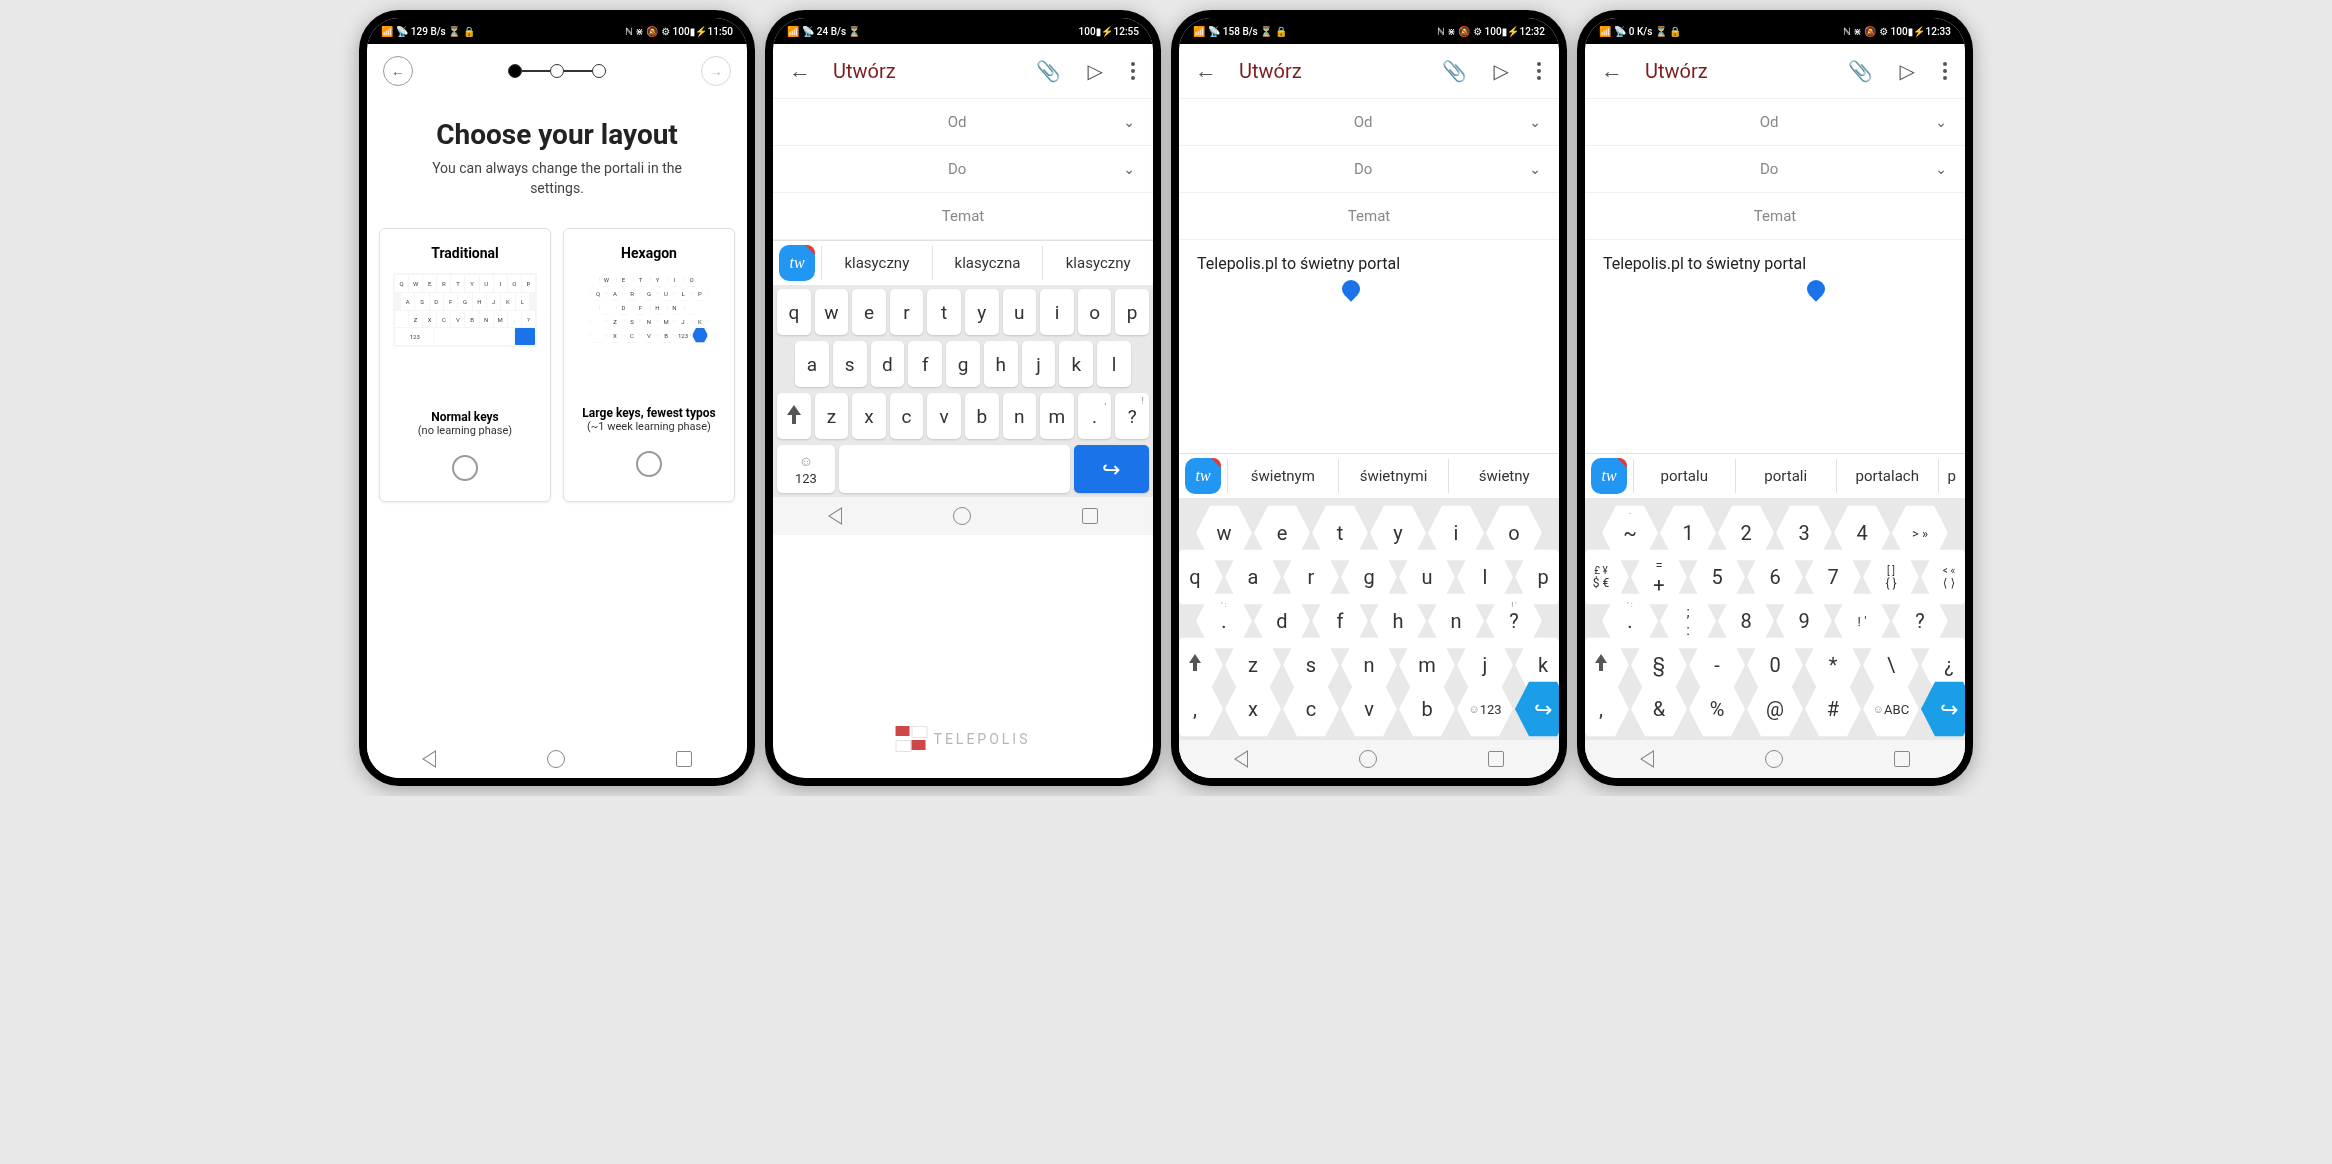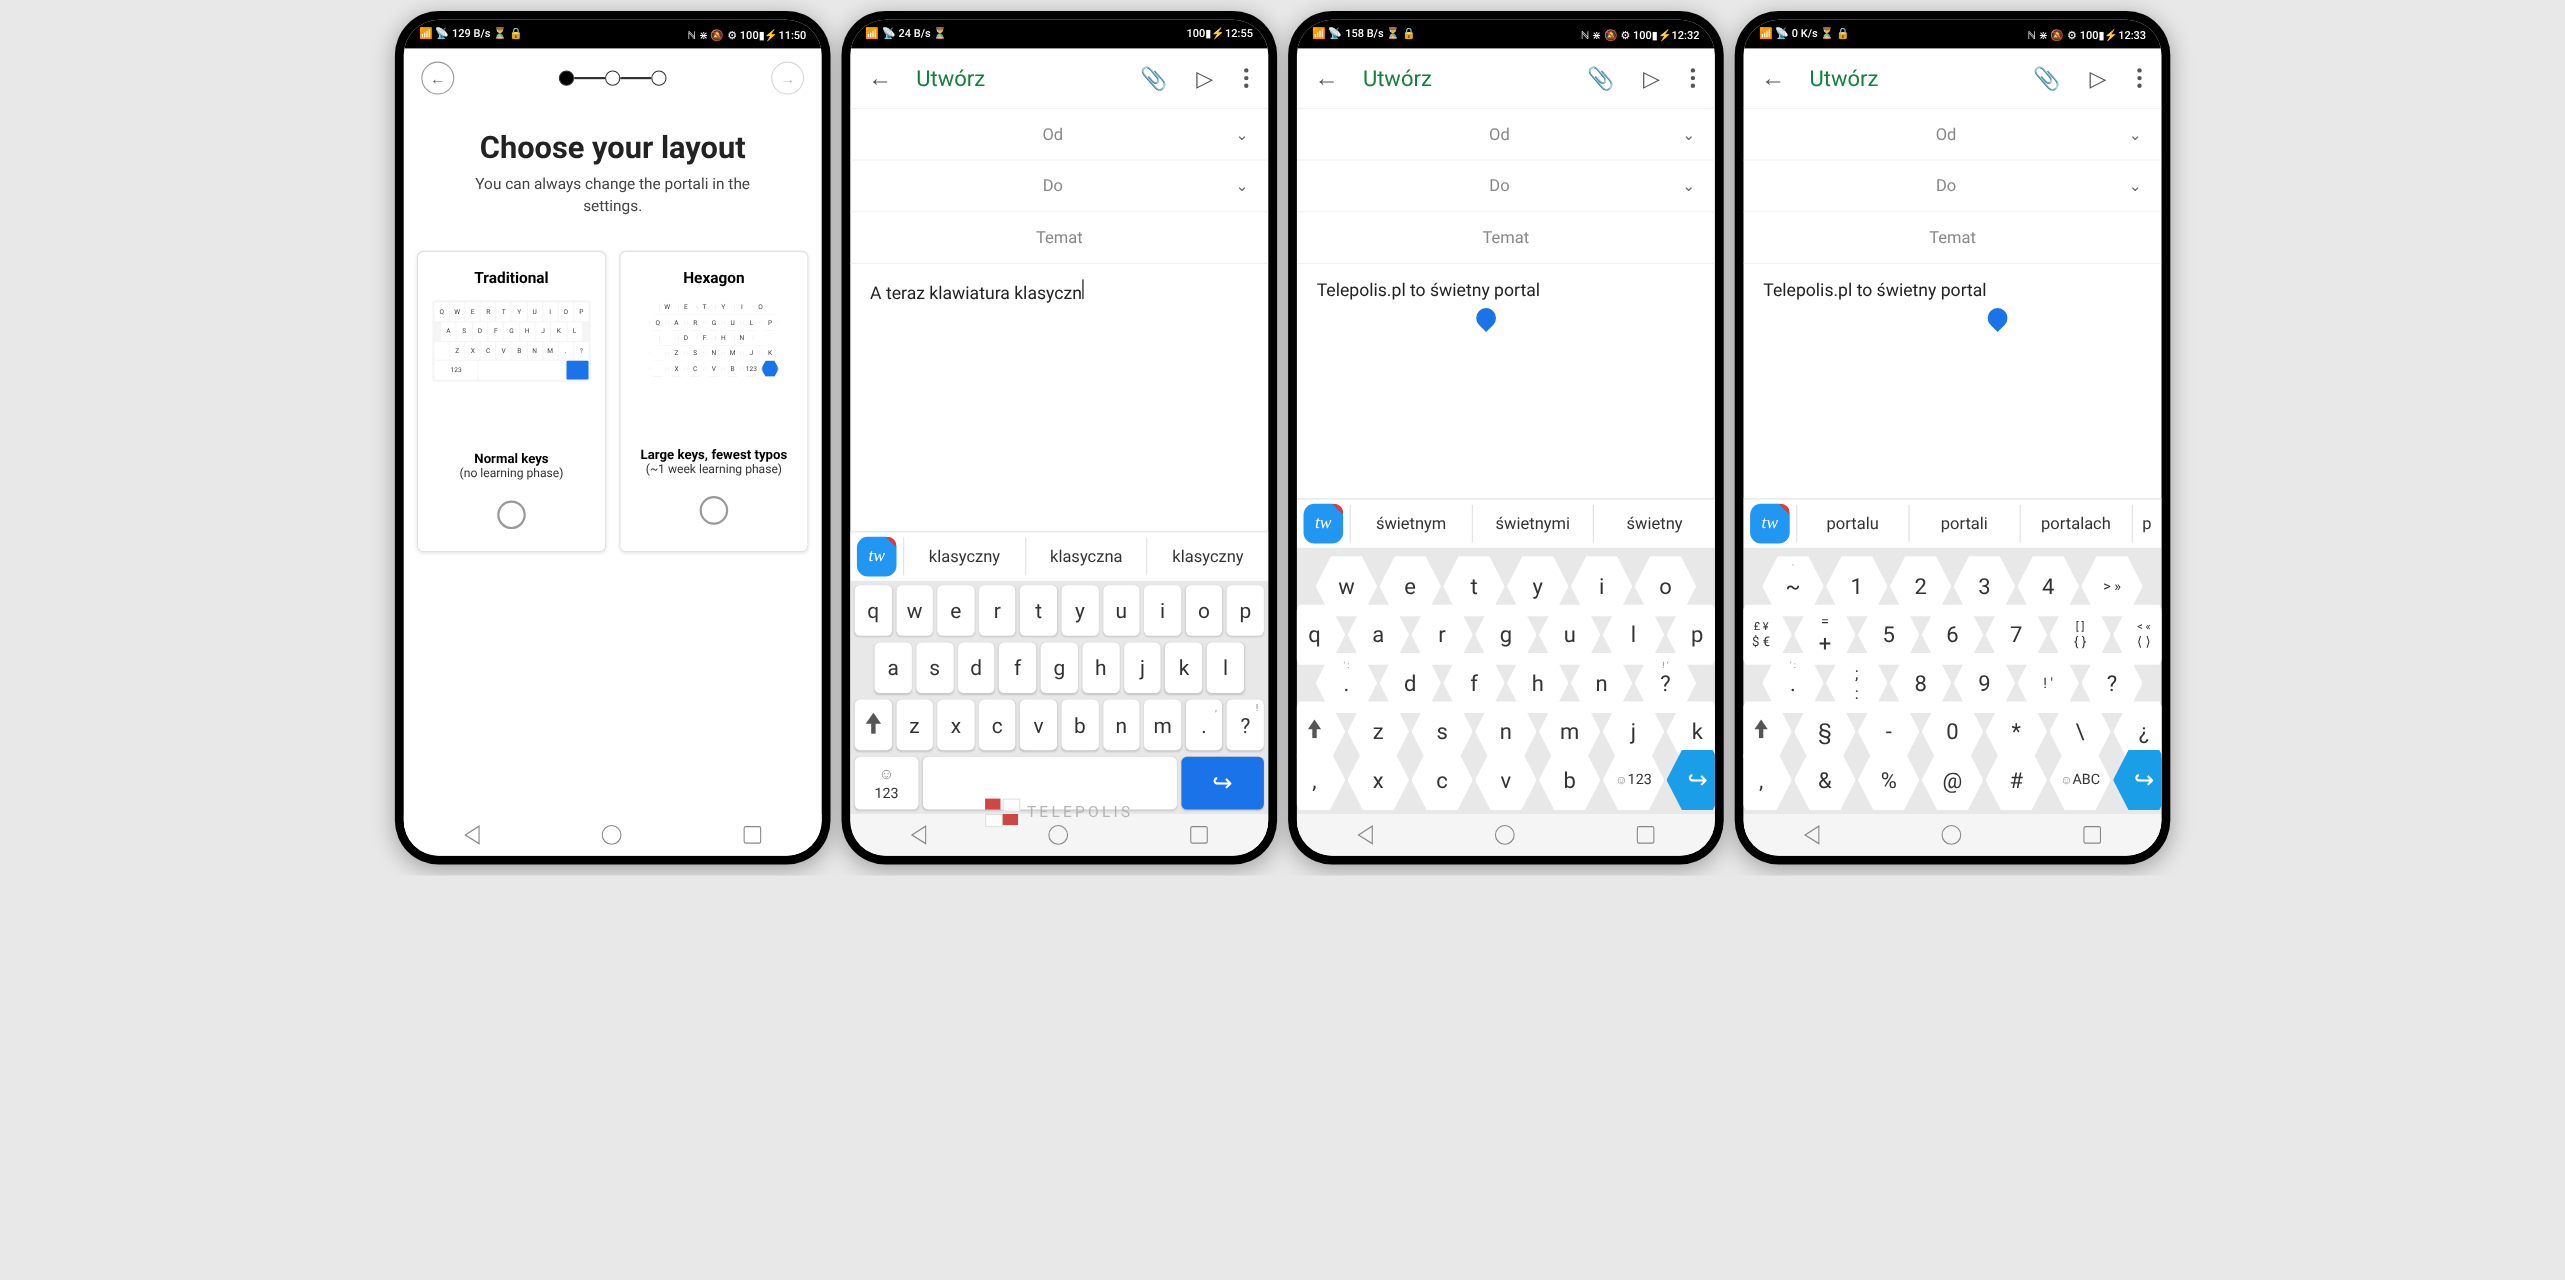--- a/index.html
+++ b/index.html
@@ -202,21 +202,21 @@
   .email-header {
     display: flex;
     align-items: center;
     padding: 10px 12px;
     gap: 18px;
     border-bottom: 1px solid #f0f0f0;
   }
   .eh-title {
     flex: 1;
     font-size: 20px;
-    color: #15803d;
+    color: #7f1d1d;
   }
   .eh-icon {
     font-size: 20px;
     color: #555;
     cursor: pointer;
     padding: 4px;
   }
   .eh-back { transform: none; font-size: 22px; }
   .more-dots {
     display: flex;
@@ -643,23 +643,20 @@
       <div class="label">Od</div>
       <div class="chev-down">⌄</div>
     </div>
     <div class="email-field">
       <div class="label">Do</div>
       <div class="chev-down">⌄</div>
     </div>
     <div class="email-field">
       <div class="label">Temat</div>
     </div>
-    <div class="email-body">
-      <span>A teraz klawiatura klasyczn</span><span style="border-right:1.5px solid #000;height:18px;display:inline-block"></span>
-    </div>
     <div class="sugg-bar">
       <div class="sugg-icon">tw</div>
       <div class="sugg">klasyczny</div>
       <div class="sugg">klasyczna</div>
       <div class="sugg">klasyczny</div>
     </div>
     <div class="kb-qwerty">
       <div class="qrow">
         <div class="qkey">q</div>
         <div class="qkey">w</div>

